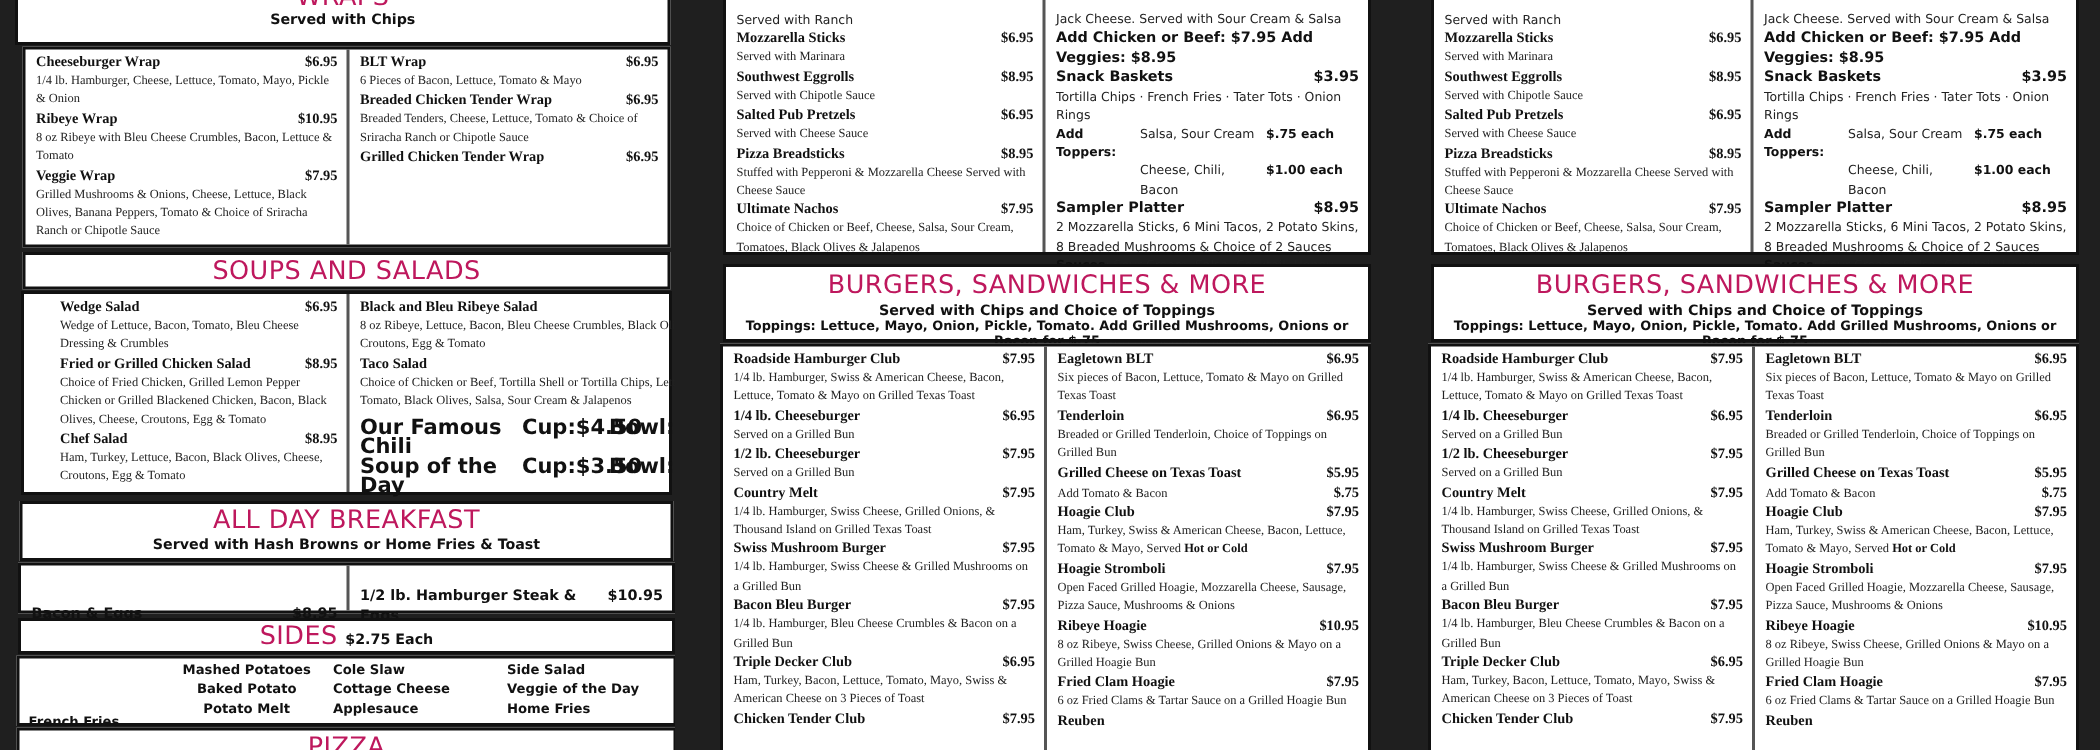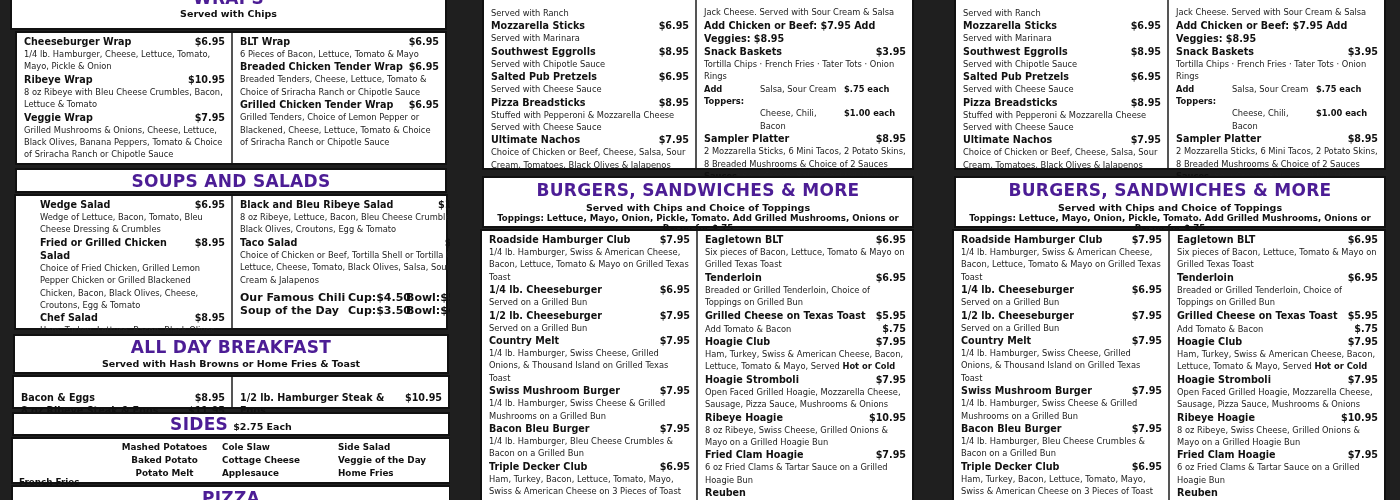--- a/index.html
+++ b/index.html
@@ -6,36 +6,36 @@
   html, body { width: 1400px; height: 500px; overflow: hidden; background: #1f1f1f; }
   body { font-family: "DejaVu Sans", "Liberation Sans", sans-serif; color: #111; position: relative; }
 
   .panel { position: absolute; top: 0; height: 500px; overflow: hidden; background: #1f1f1f; }
   #p1 { left: 10px; width: 440px; }
   #p2 { left: 478px; width: 438px; }
   #p3 { left: 950px; width: 438px; }
 
   .box { background: #fff; border: 2px solid #111; position: absolute; }
   .hdr { text-align: center; }
-  .hdr .title { color: #4c1d95; font-weight: bold; font-size: 17px; letter-spacing: 0.3px; }
+  .hdr .title { color: #be185d; font-weight: normal; font-size: 17px; letter-spacing: 0.3px; }
   .hdr .sub { font-weight: bold; font-size: 9.5px; }
   .hdr .sub2 { font-weight: bold; font-size: 8.6px; }
 
   .cols { display: flex; }
   .col { flex: 1; padding: 2px 6px 2px 7px; }
   .col + .col { border-left: 2px solid #555; }
 
-  .item { margin-bottom: 0; }
+  .item { margin-bottom: 0; font-family: Liberation Serif, serif; }
   .row { display: flex; justify-content: space-between; align-items: baseline; }
   .name { font-weight: bold; font-size: 9.6px; line-height: 13px; }
   .price { font-weight: bold; font-size: 9.6px; line-height: 13px; white-space: nowrap; padding-left: 4px; }
   .desc { font-size: 8.3px; line-height: 12.4px; color: #222; }
   .desc b { color: #111; }
 
-  .chili-row { display: flex; font-weight: bold; font-size: 11px; line-height: 13px; }
+  .chili-row { display: flex; font-weight: bold; font-size: 14px; line-height: 13px; }
   .chili-row .cn { width: 108px; }
   .chili-row .cc { width: 58px; }
 
   .bf .row { line-height: 13px; }
   .sides { display: flex; padding: 2px 6px; font-weight: bold; font-size: 8.8px; line-height: 12.8px; }
   .sides .sc { flex: 1; }
   .sides .sc:nth-child(1) { flex: 0 0 88px; margin-top: 35px; }
   .sides .sc:nth-child(2) { flex: 0 0 115px; text-align: center; }
   .sides .sc:nth-child(3) { flex: 0 0 116px; }
 </style>
@@ -86,21 +86,20 @@
             <span class="name">Breaded Chicken Tender Wrap</span>
             <span class="price">$6.95</span>
           </div>
         <div class="desc">Breaded Tenders, Cheese, Lettuce, Tomato &amp; Choice of Sriracha Ranch or Chipotle Sauce</div>
       </div>
       <div class="item">
         <div class="row">
             <span class="name">Grilled Chicken Tender Wrap</span>
             <span class="price">$6.95</span>
           </div>
-        <div class="desc">Grilled Tenders, Choice of Lemon Pepper or Blackened, Cheese, Lettuce, Tomato &amp; Choice of Sriracha Ranch or Chipotle Sauce</div>
       </div>
     </div>
   </div>
 
   <div class="box hdr" style="left:5px;top:168px;width:432px;height:25px;">
     <div class="title" style="line-height:22px;">SOUPS AND SALADS</div>
   </div>
 
   <div class="box cols" style="left:4px;top:194px;width:434px;height:136px;">
     <div class="col" style="flex:0 0 215px;padding-left:24px;">
@@ -154,21 +153,21 @@
       </div>
     </div>
   </div>
 
   <div class="box hdr" style="left:3px;top:334px;width:436px;height:40px;">
     <div class="title" style="line-height:22px;">ALL DAY BREAKFAST</div>
     <div class="sub">Served with Hash Browns or Home Fries &amp; Toast</div>
   </div>
 
   <div class="box cols bf" style="left:2px;top:375px;width:438px;height:34px;">
-    <div class="col" style="flex:0 0 217px;padding-top:14px;">
+    <div class="col" style="flex:0 0 217px;padding-top:2px;margin-top:24px;">
       <div class="row">
           <span class="name">Bacon &amp; Eggs</span>
           <span class="price">$8.95</span>
         </div>
       <div class="row">
           <span class="name">8 oz Ribeye Steak &amp; Eggs</span>
           <span class="price">$11.95</span>
         </div>
     </div>
     <div class="col" style="padding-top:14px;">

